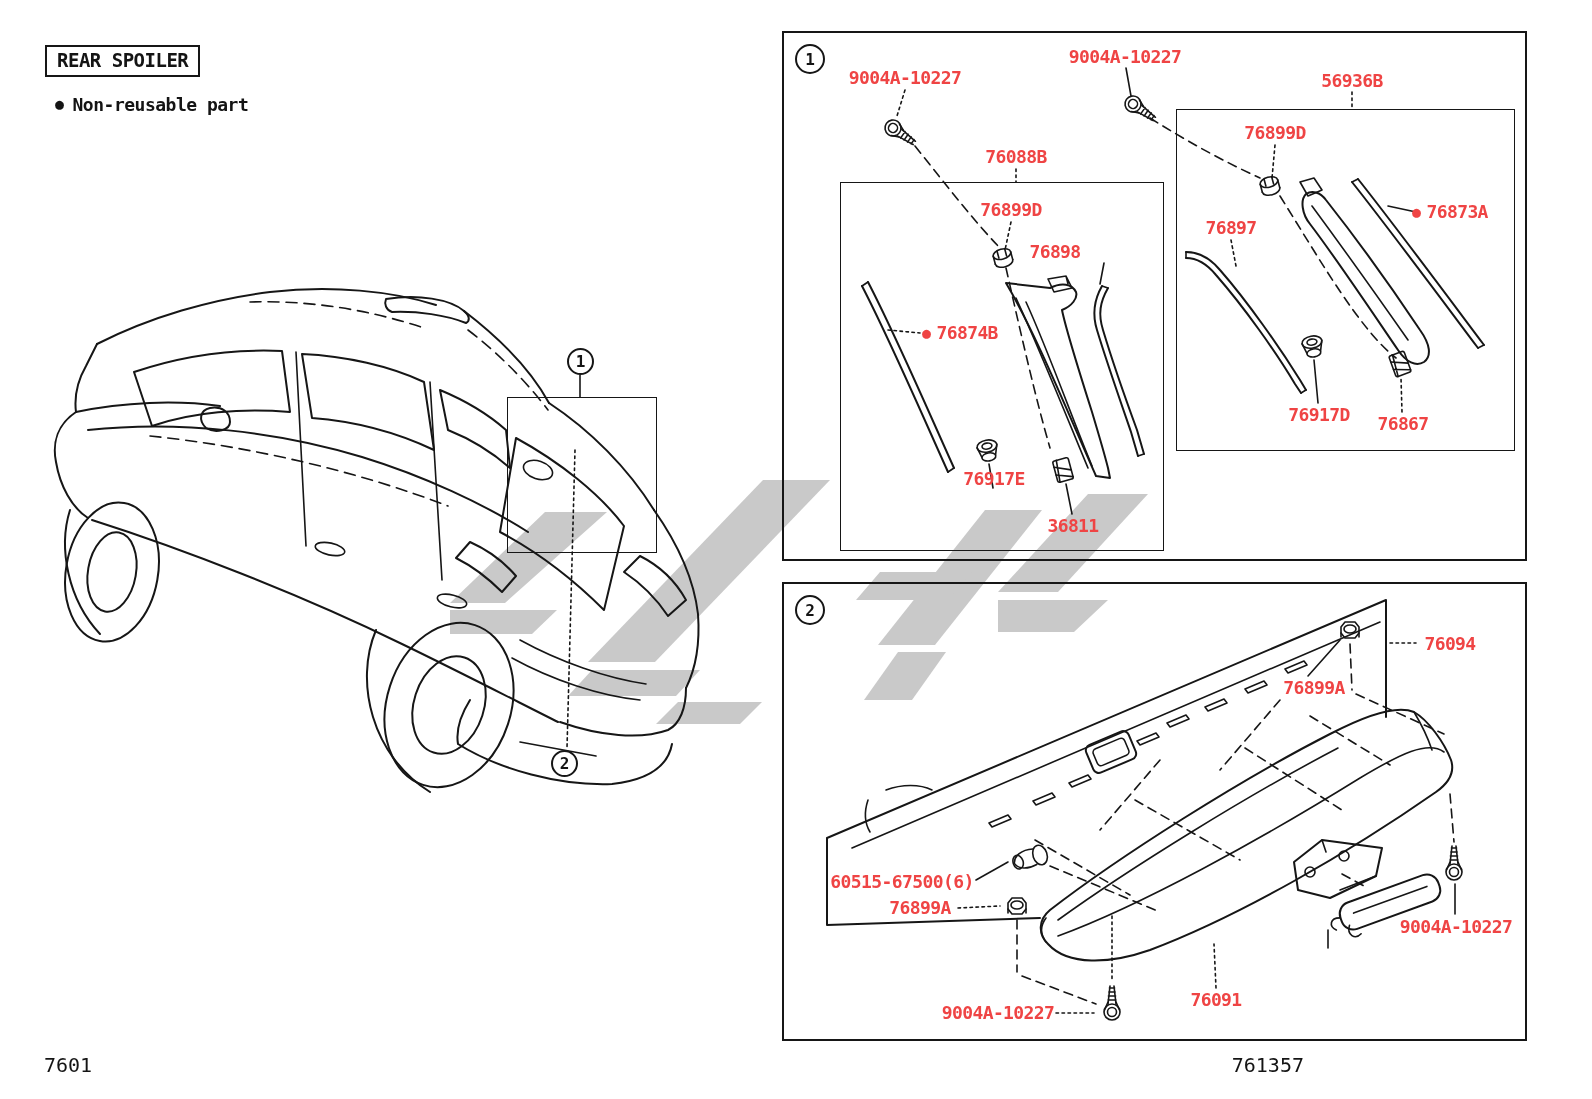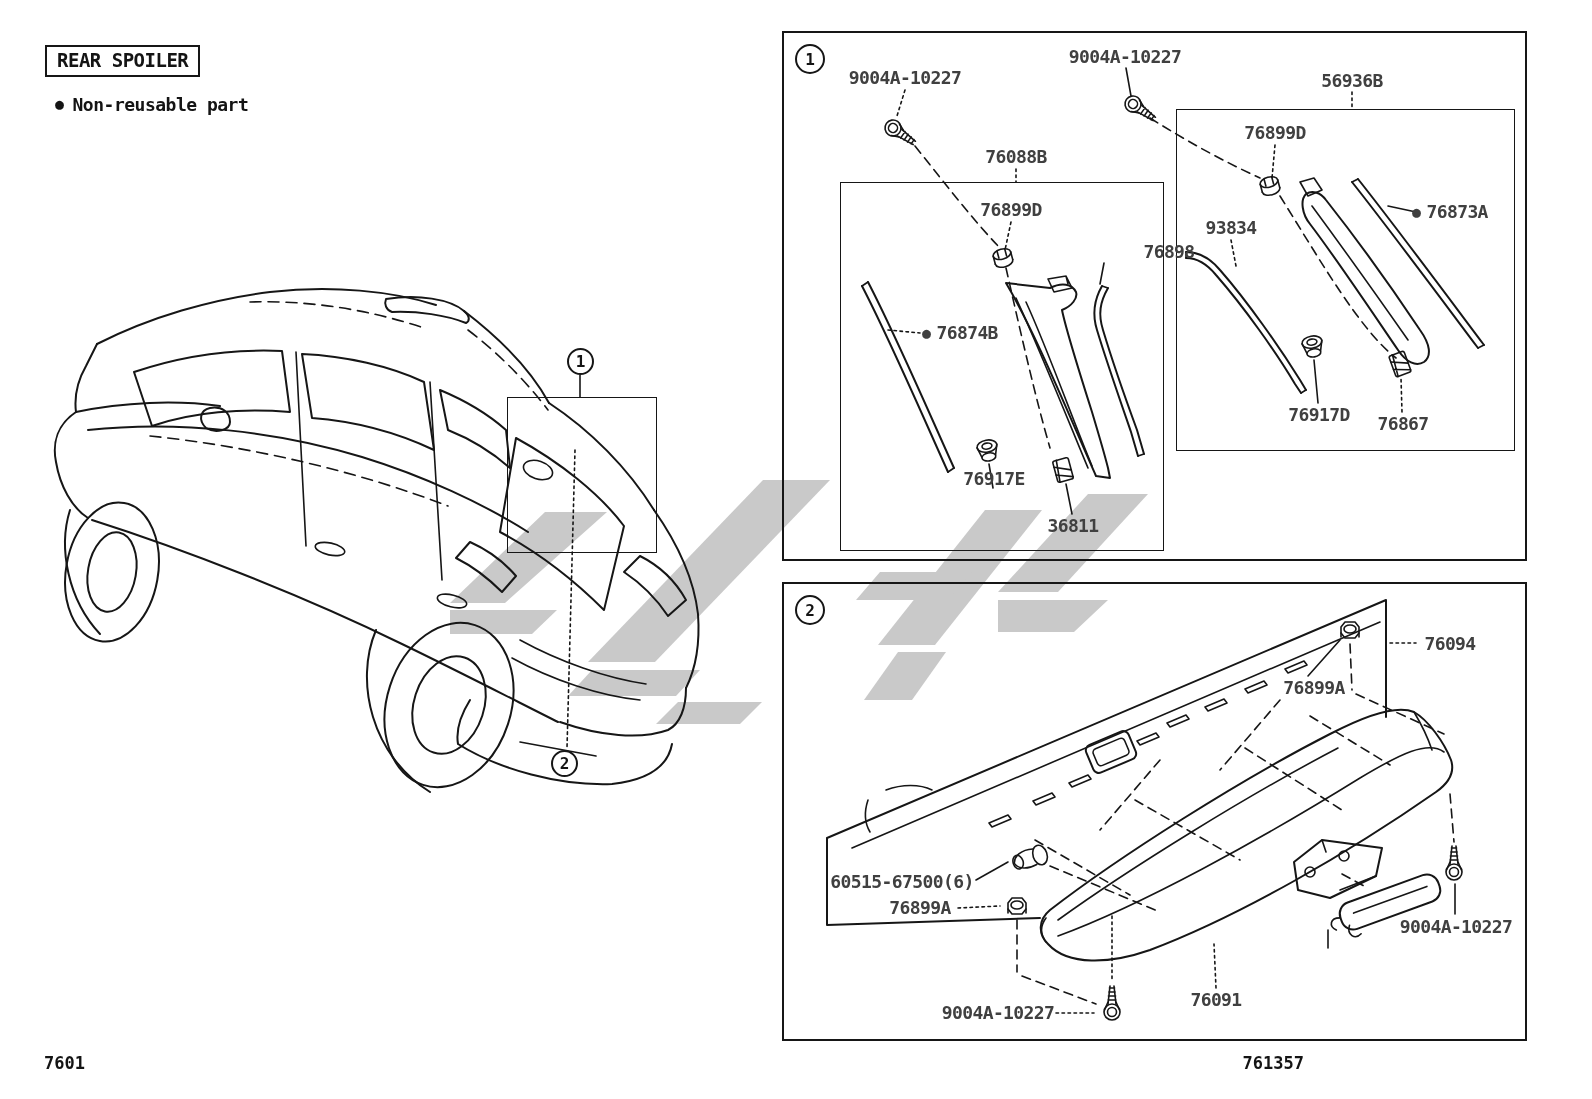--- a/index.html
+++ b/index.html
@@ -1,27 +1,27 @@
 <!DOCTYPE html>
 <html><head>
 <meta charset="utf-8">
 <style>
   html,body{margin:0;padding:0;background:#ffffff;}
   body{width:1592px;height:1099px;overflow:hidden;font-family:"DejaVu Sans Mono","Liberation Mono",monospace;color:#141414;}
   .canvas{position:relative;width:1336px;height:1099px;background:#ffffff;}
   .art{position:absolute;left:0;top:0;}
   .frame{position:absolute;border:2px solid #161616;box-sizing:border-box;background:transparent;}
-  .pn{position:absolute;font-weight:700;font-size:18px;line-height:22px;letter-spacing:-0.6px;white-space:nowrap;color:#404040;}
+  .pn{position:absolute;font-weight:700;font-size:18px;line-height:22px;letter-spacing:-0.6px;white-space:nowrap;color:#ef4444;}
   .ctr{transform:translateX(-50%);}
   .with-dot{display:flex;align-items:center;gap:6px;}
   .dot-glyph{font-size:15px;line-height:22px;}
   .circle-num{position:absolute;border:2px solid #161616;border-radius:50%;box-sizing:border-box;display:flex;align-items:center;justify-content:center;font-size:16px;font-weight:700;background:#fff;}
   .title-box{position:absolute;left:45px;top:45px;border:2px solid #161616;padding:2px 10px 4px 10px;font-size:19px;font-weight:700;letter-spacing:-0.5px;background:#fff;}
   .legend{position:absolute;left:55px;top:93px;display:flex;align-items:center;gap:9px;font-size:18px;font-weight:700;letter-spacing:-0.5px;}
-  .corner{position:absolute;font-size:17px;font-weight:700;letter-spacing:0;}
+  .corner{position:absolute;font-size:20px;font-weight:400;letter-spacing:0;}
   .refer-block{position:absolute;left:1321px;top:943px;font-weight:700;font-size:18px;line-height:22px;letter-spacing:-0.6px;white-space:nowrap;}
   svg .ln{stroke:#161616;stroke-width:2;fill:none;stroke-linecap:round;stroke-linejoin:round;}
   svg .thin{stroke-width:1.6;}
   svg .dash{stroke-dasharray:11 7;}
   svg .dsh2{stroke-dasharray:9 6;}
   svg .dot{stroke-dasharray:2.5 3.5;stroke-width:1.6;}
   svg .wm{fill:#c9c9c9;stroke:none;}
 </style>
 </head>
 <body>
@@ -296,22 +296,22 @@
   <div class="circle-num" style="left:795px;top:595px;width:30px;height:30px;">2</div>
   <div class="circle-num" style="left:567px;top:348px;width:27px;height:27px;">1</div>
   <div class="circle-num" style="left:551px;top:750px;width:27px;height:27px;">2</div>
 
   <div class="pn ctr" style="left:905px;top:67px;">9004A-10227</div>
   <div class="pn ctr" style="left:1125px;top:46px;">9004A-10227</div>
   <div class="pn ctr" style="left:1352px;top:70px;">56936B</div>
   <div class="pn ctr" style="left:1016px;top:146px;">76088B</div>
   <div class="pn ctr" style="left:1011px;top:199px;">76899D</div>
   <div class="pn ctr" style="left:1275px;top:122px;">76899D</div>
-  <div class="pn ctr" style="left:1169px;top:241px;">76898</div>
-  <div class="pn ctr" style="left:1231px;top:217px;">93834</div>
+  <div class="pn ctr" style="left:1055px;top:241px;">76898</div>
+  <div class="pn ctr" style="left:1231px;top:217px;">76897</div>
   <div class="pn with-dot" style="left:1412px;top:201px;">
     <span class="dot-glyph">●</span>
     <span>76873A</span>
   </div>
   <div class="pn with-dot" style="left:922px;top:322px;">
     <span class="dot-glyph">●</span>
     <span>76874B</span>
   </div>
   <div class="pn ctr" style="left:994px;top:468px;">76917E</div>
   <div class="pn ctr" style="left:1073px;top:515px;">36811</div>

